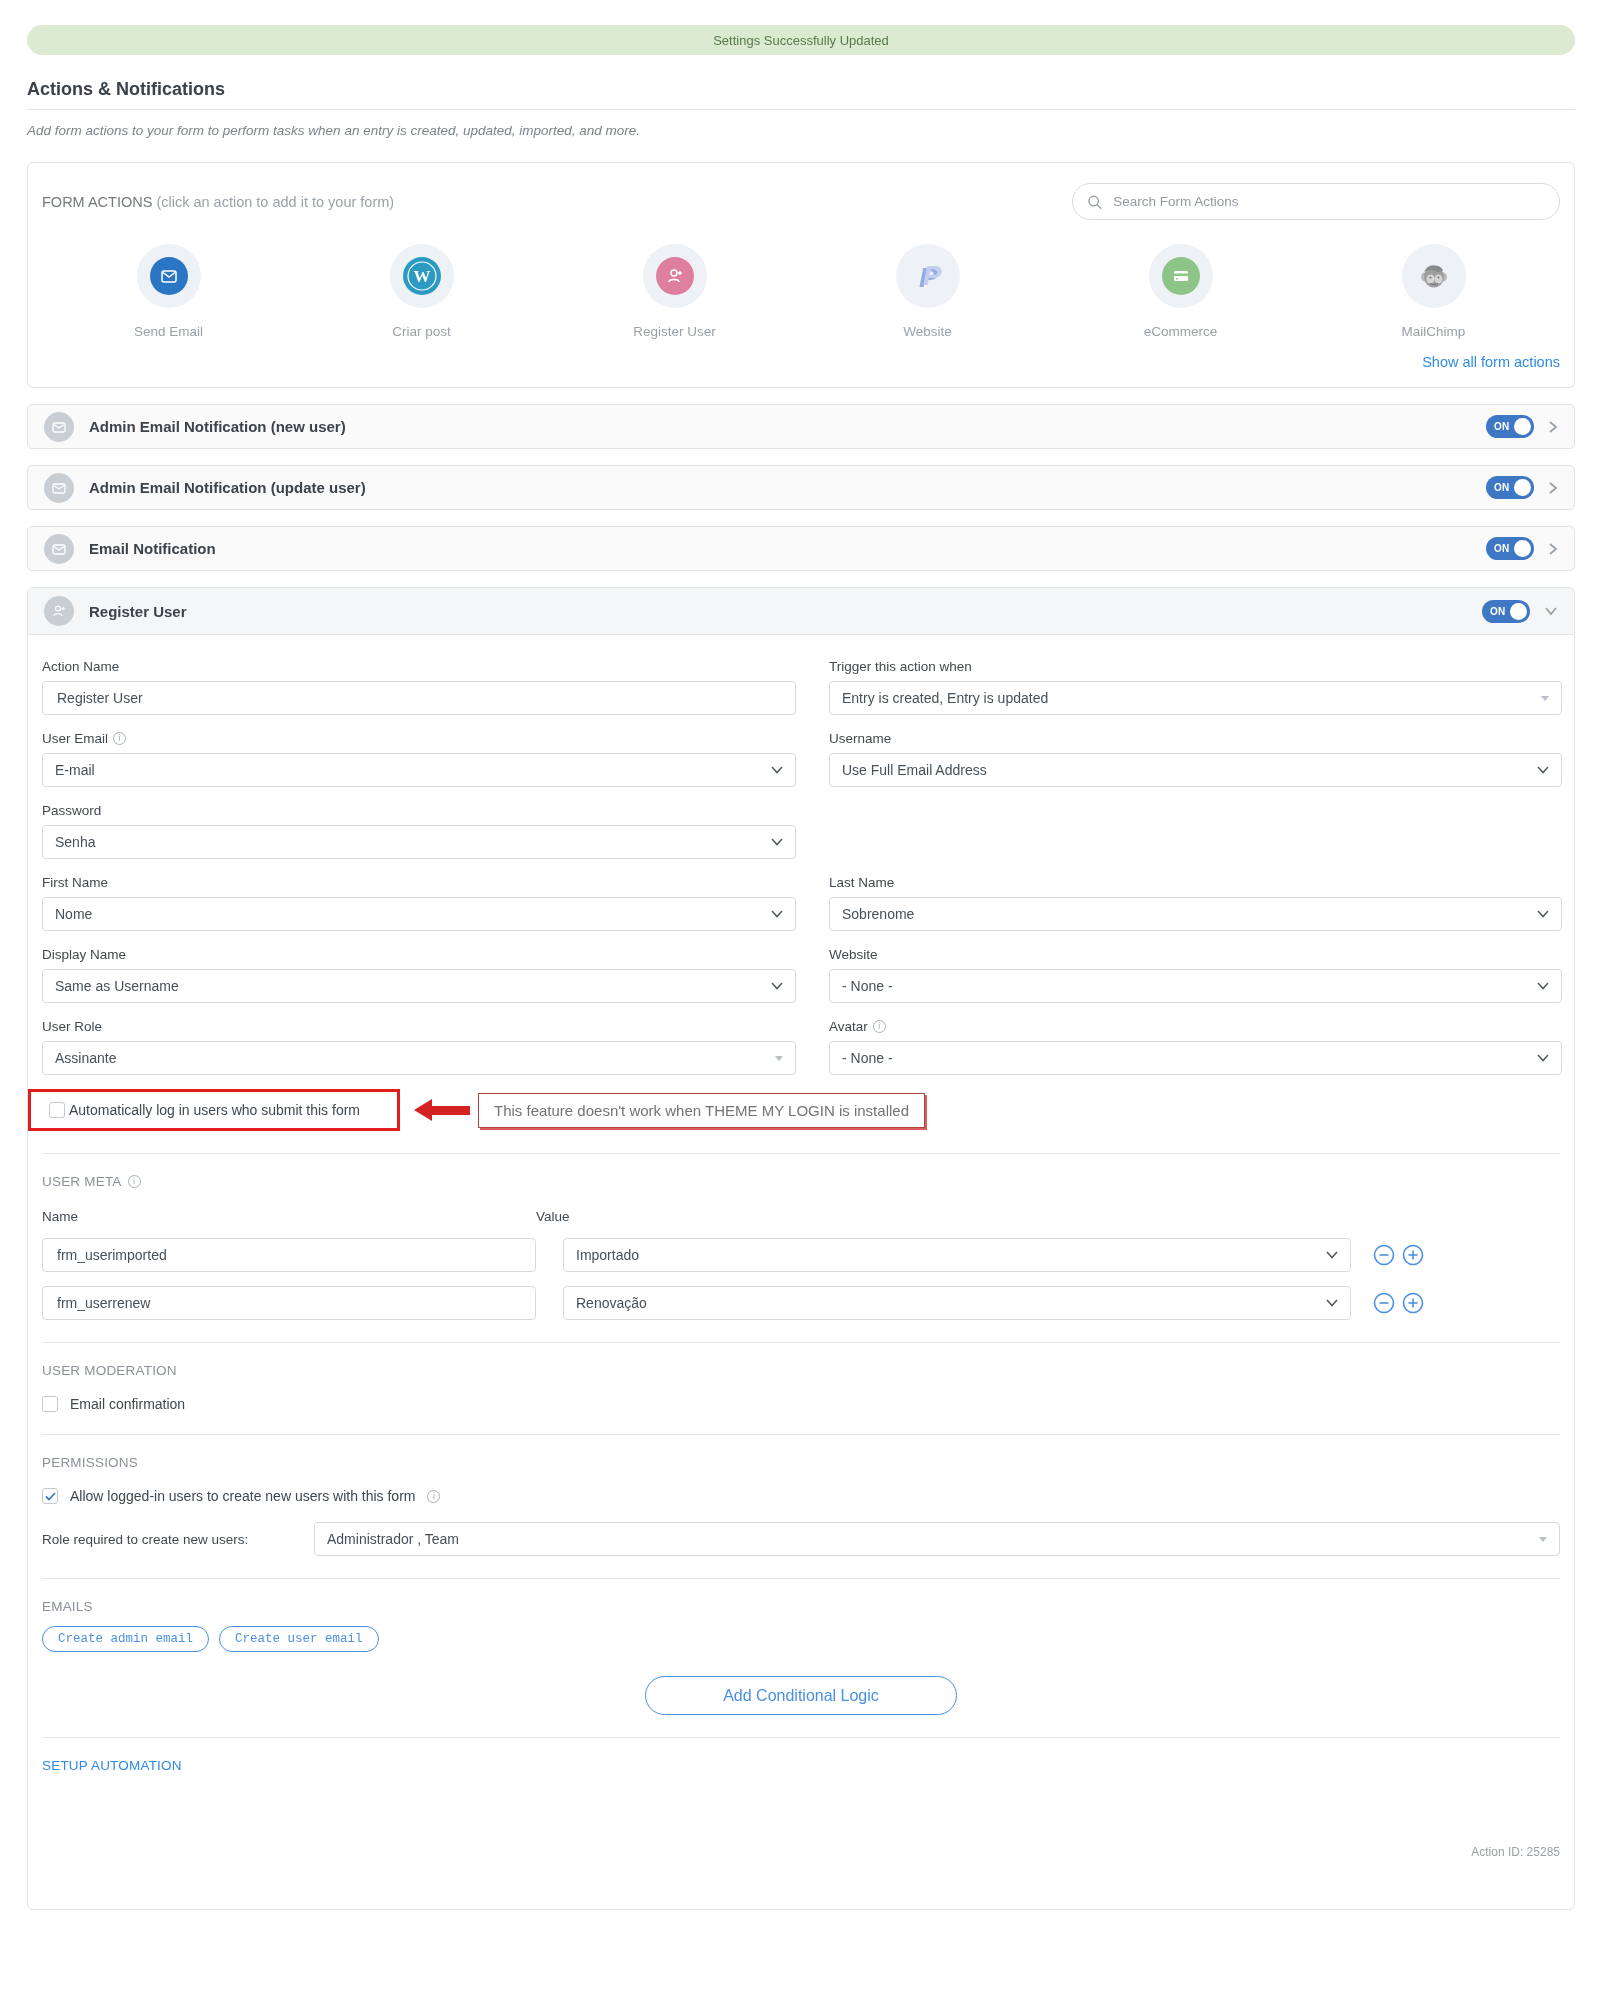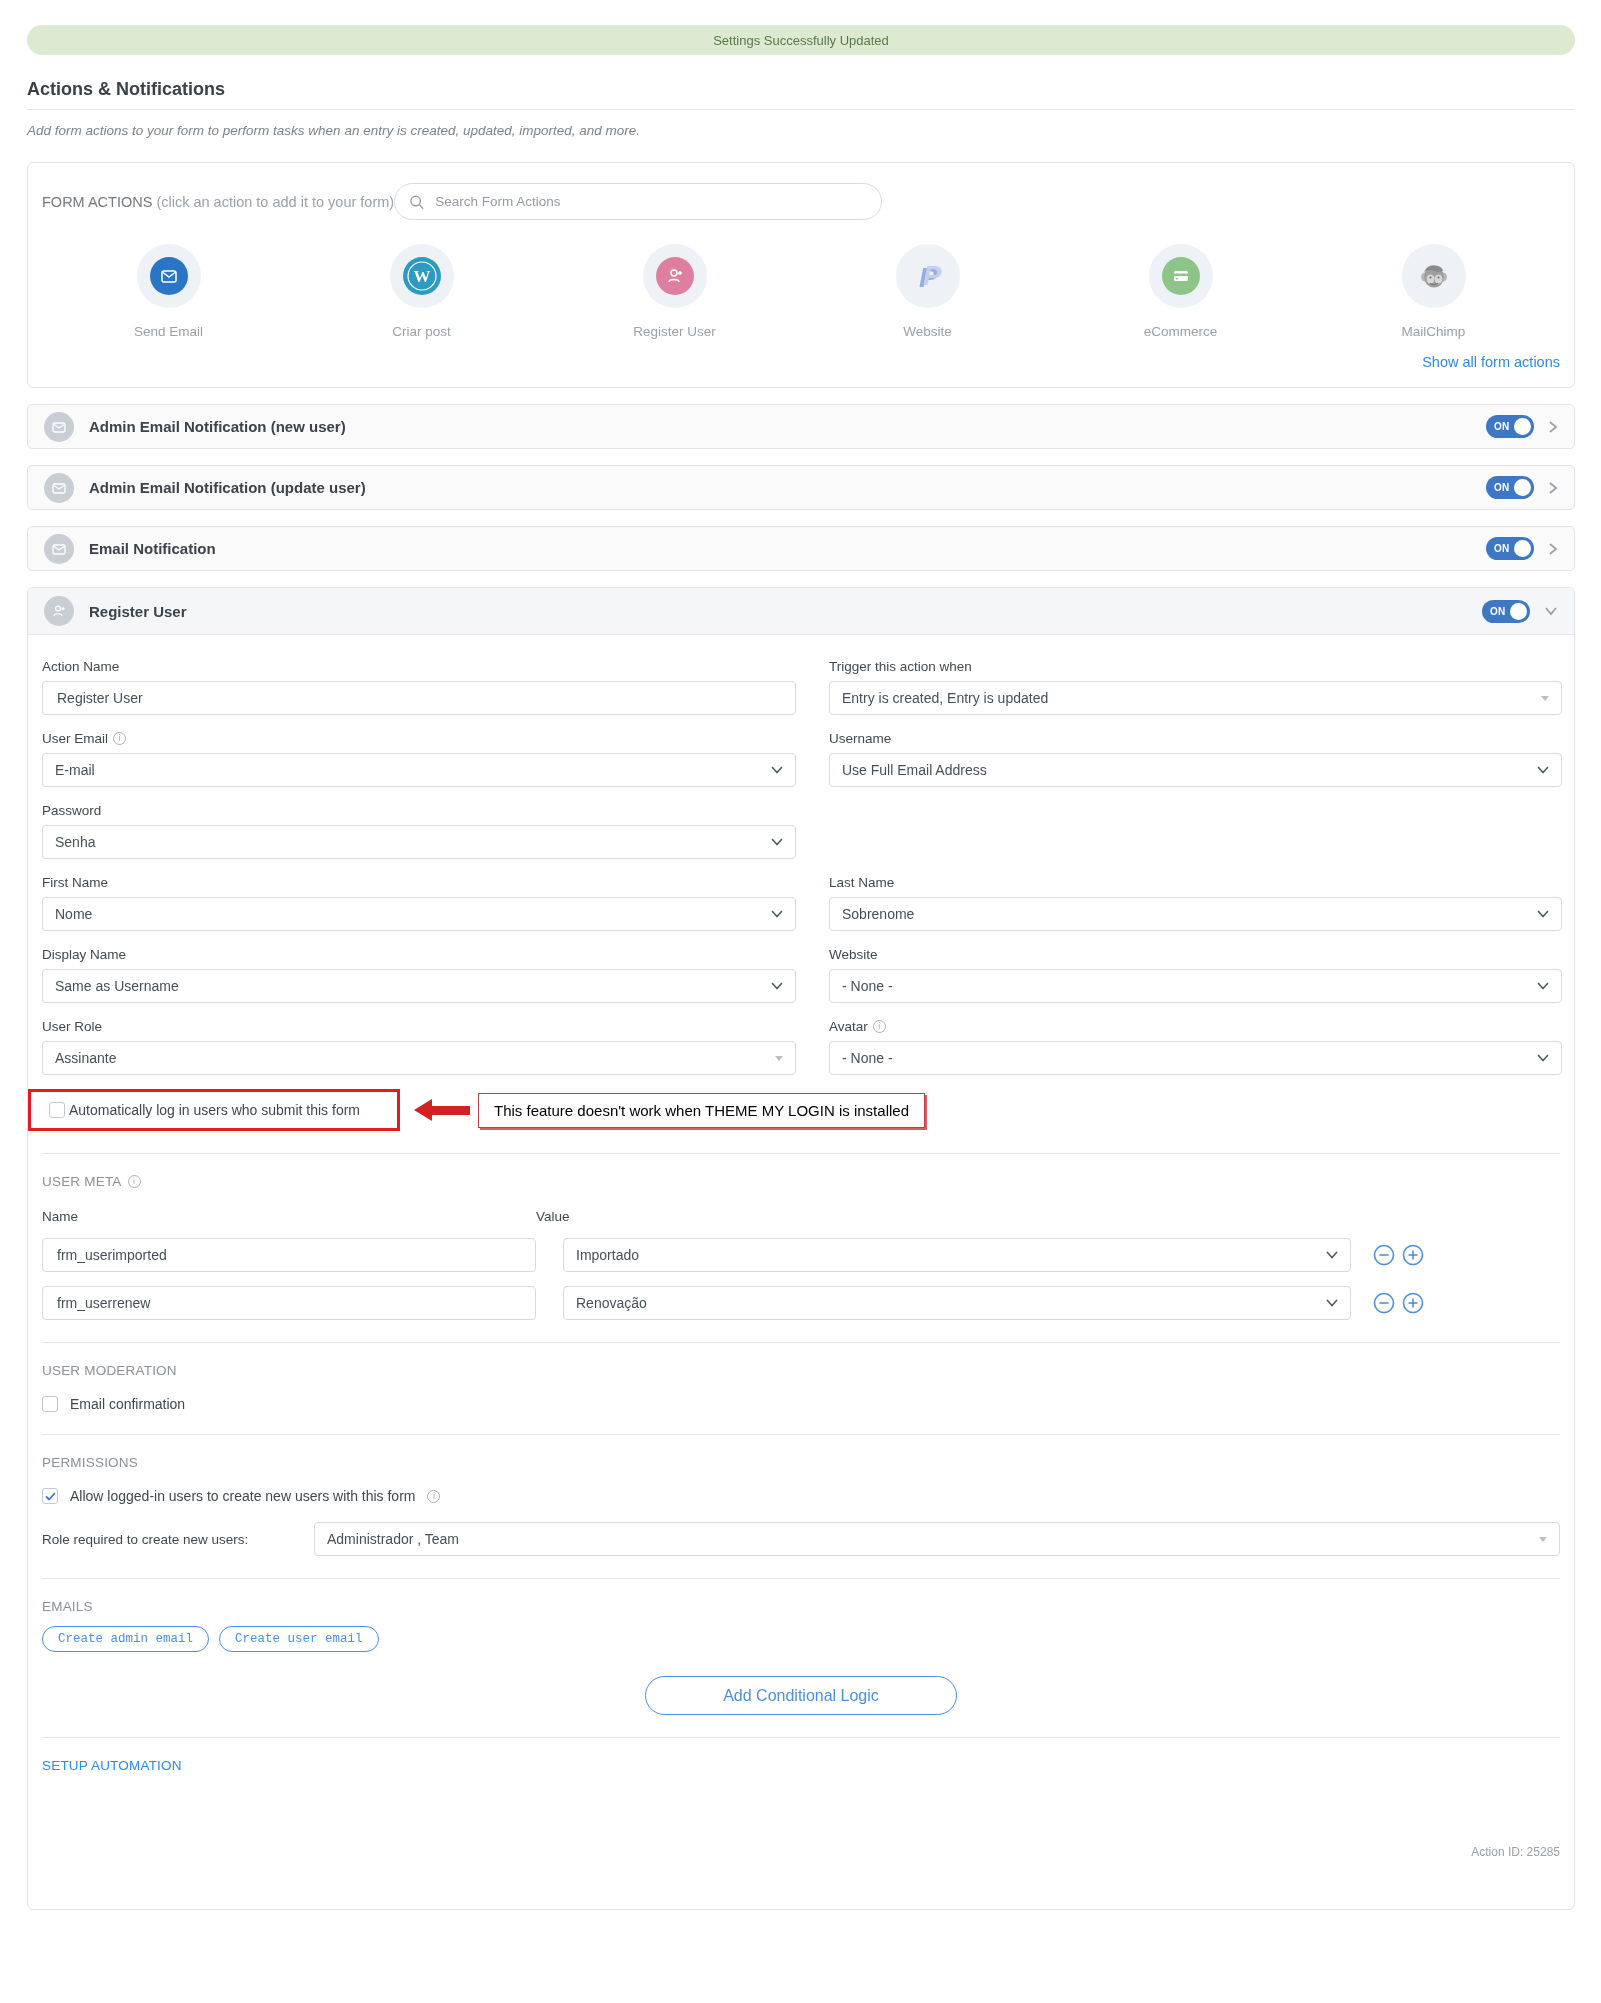--- a/index.html
+++ b/index.html
@@ -21,21 +21,21 @@
   
   .page-title { margin-top:24px; font-size:18px; font-weight:700; color:#3a4149; }
   .title-rule { border:none; border-top:1px solid #e3e6e9; margin:9px 0 0 0; }
   .subtitle { margin-top:13px; font-style:italic; color:#7c848c; font-size:13.5px; }
 
   
   .panel { border:1px solid #e0e3e7; border-radius:6px; background:#fff; }
 
   
   .fa-panel { margin-top:24px; padding:20px 14px 16px 14px; }
-  .fa-header { display:flex; align-items:center; }
+  .fa-header { display:flex; align-items:center; justify-content:space-between; }
   .fa-title { font-size:14.5px; color:#74797e; }
   .fa-title .hint { color:#9aa2aa; font-weight:400; }
   .search {
     width:488px; height:37px; border:1px solid #d8dce0; border-radius:19px;
     display:flex; align-items:center; padding:0 14px; gap:9px; background:#fff;
   }
   .search input { border:none; outline:none; background:transparent; font-size:13.5px; color:#555; width:100%; font-family:inherit; }
   .search input::placeholder { color:#949ba3; }
   .fa-icons { display:flex; margin-top:24px; }
   .fa-item { flex:1; display:flex; flex-direction:column; align-items:center; gap:16px; cursor:pointer; }
@@ -87,21 +87,21 @@
     border:3px solid #e01e1e; padding:10px 16px 10px 18px; margin-left:-14px;
     display:flex; align-items:center; gap:4px; width:372px;
   }
   .checkbox { width:16px; height:16px; border:1px solid #c3c9cf; border-radius:3px; background:#fff; flex:none; display:flex; align-items:center; justify-content:center; cursor:pointer; }
   .cb-label { font-size:14px; color:#3f4850; }
   .arrow { display:flex; align-items:center; margin-left:14px; }
   .arrow-head { width:0; height:0; border-top:11px solid transparent; border-bottom:11px solid transparent; border-right:18px solid #d42222; }
   .arrow-shaft { width:38px; height:9px; background:#d42222; }
   .annotation-box {
     margin-left:8px; border:1px solid #b2443f; box-shadow:2px 2px 0 rgba(200,40,40,.75);
-    background:#fff; padding:8px 15px; font-size:15px; color:#000000; white-space:nowrap;
+    background:#fff; padding:8px 15px; font-size:15px; color:#737373; white-space:nowrap;
   }
 
   .divider { border:none; border-top:1px solid #e4e6e9; margin:22px 0 0 0; }
 
   .section-title { margin-top:20px; font-size:13.5px; color:#8b9299; display:flex; align-items:center; gap:6px; letter-spacing:.2px; }
 
   
   .meta-labels { display:flex; margin-top:20px; font-size:13.5px; color:#414951; }
   .meta-labels .name-col { width:494px; }
   .meta-row { display:flex; align-items:center; margin-top:14px; }

